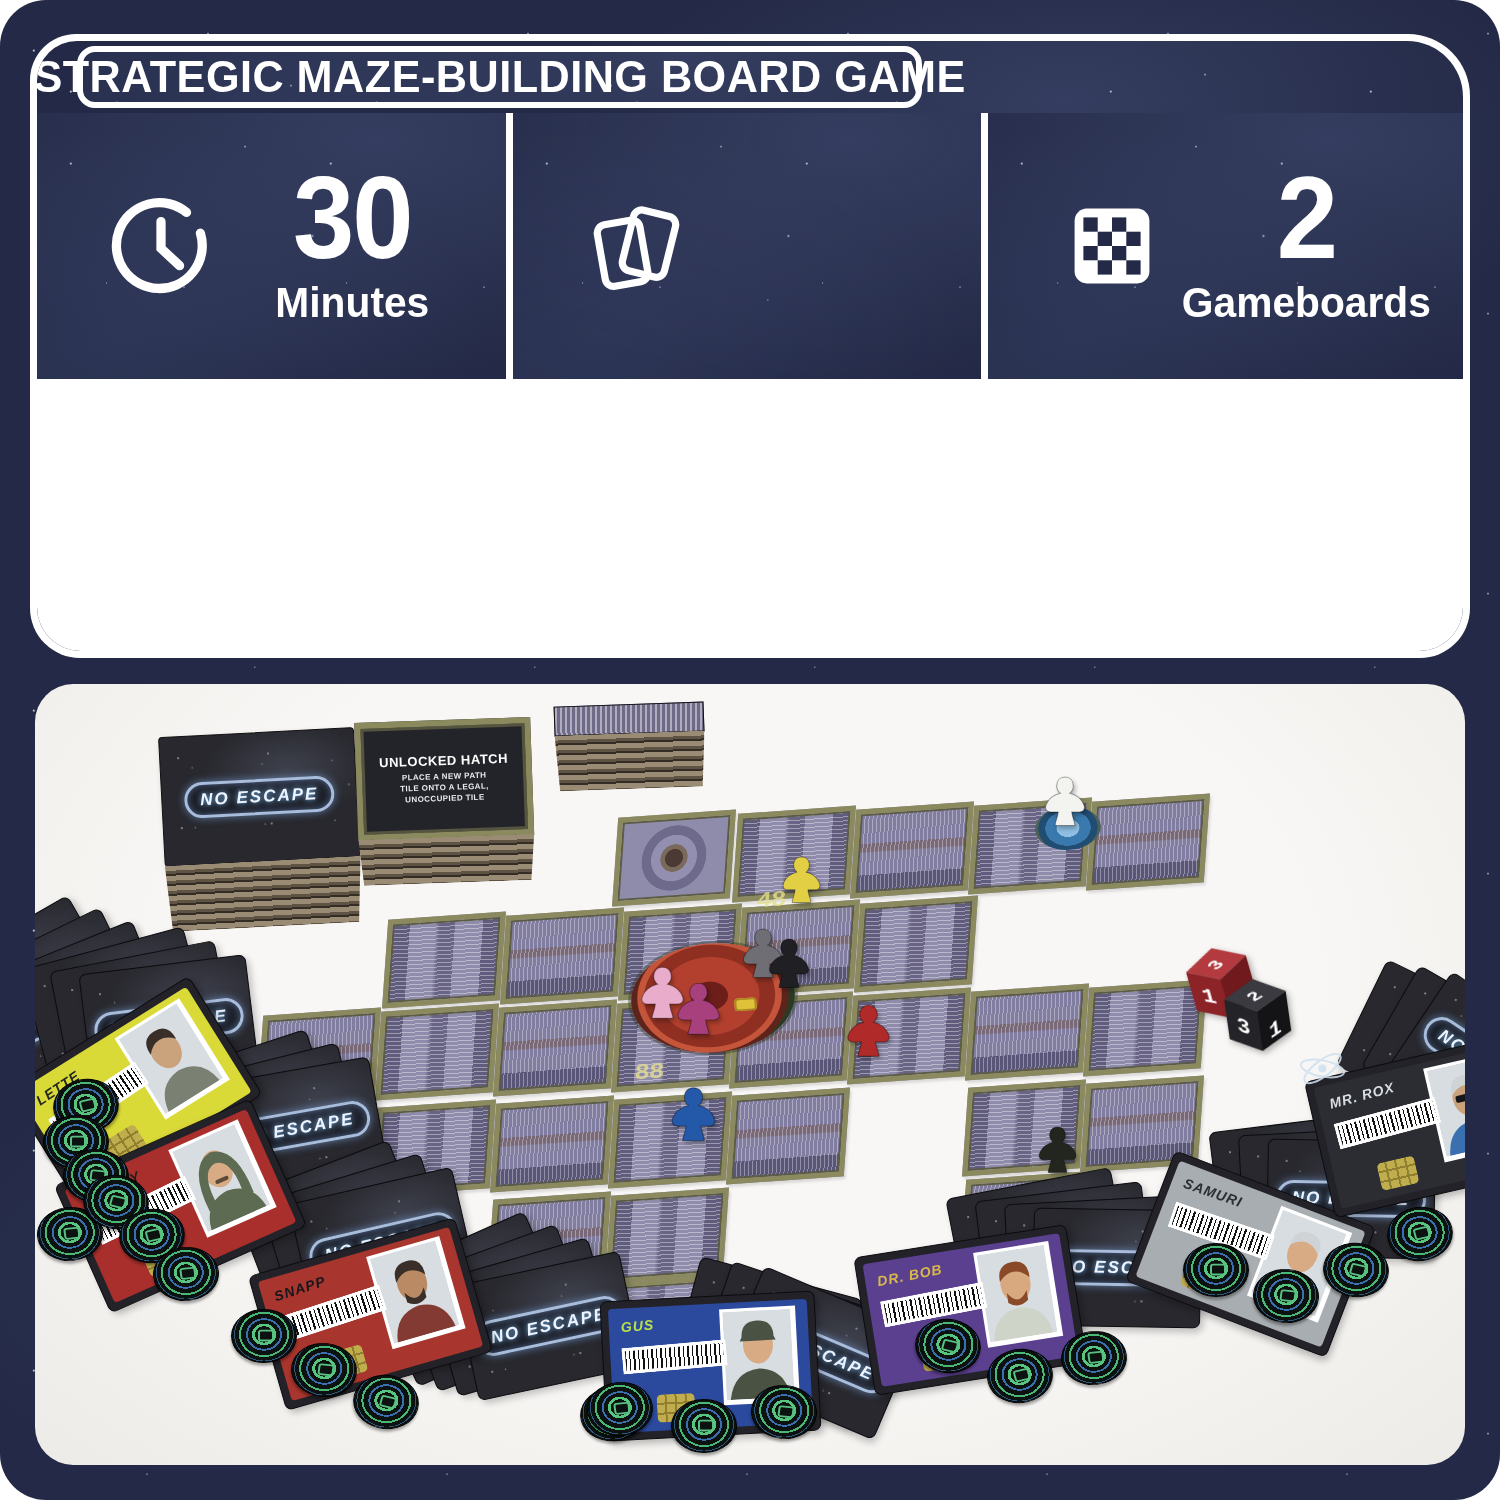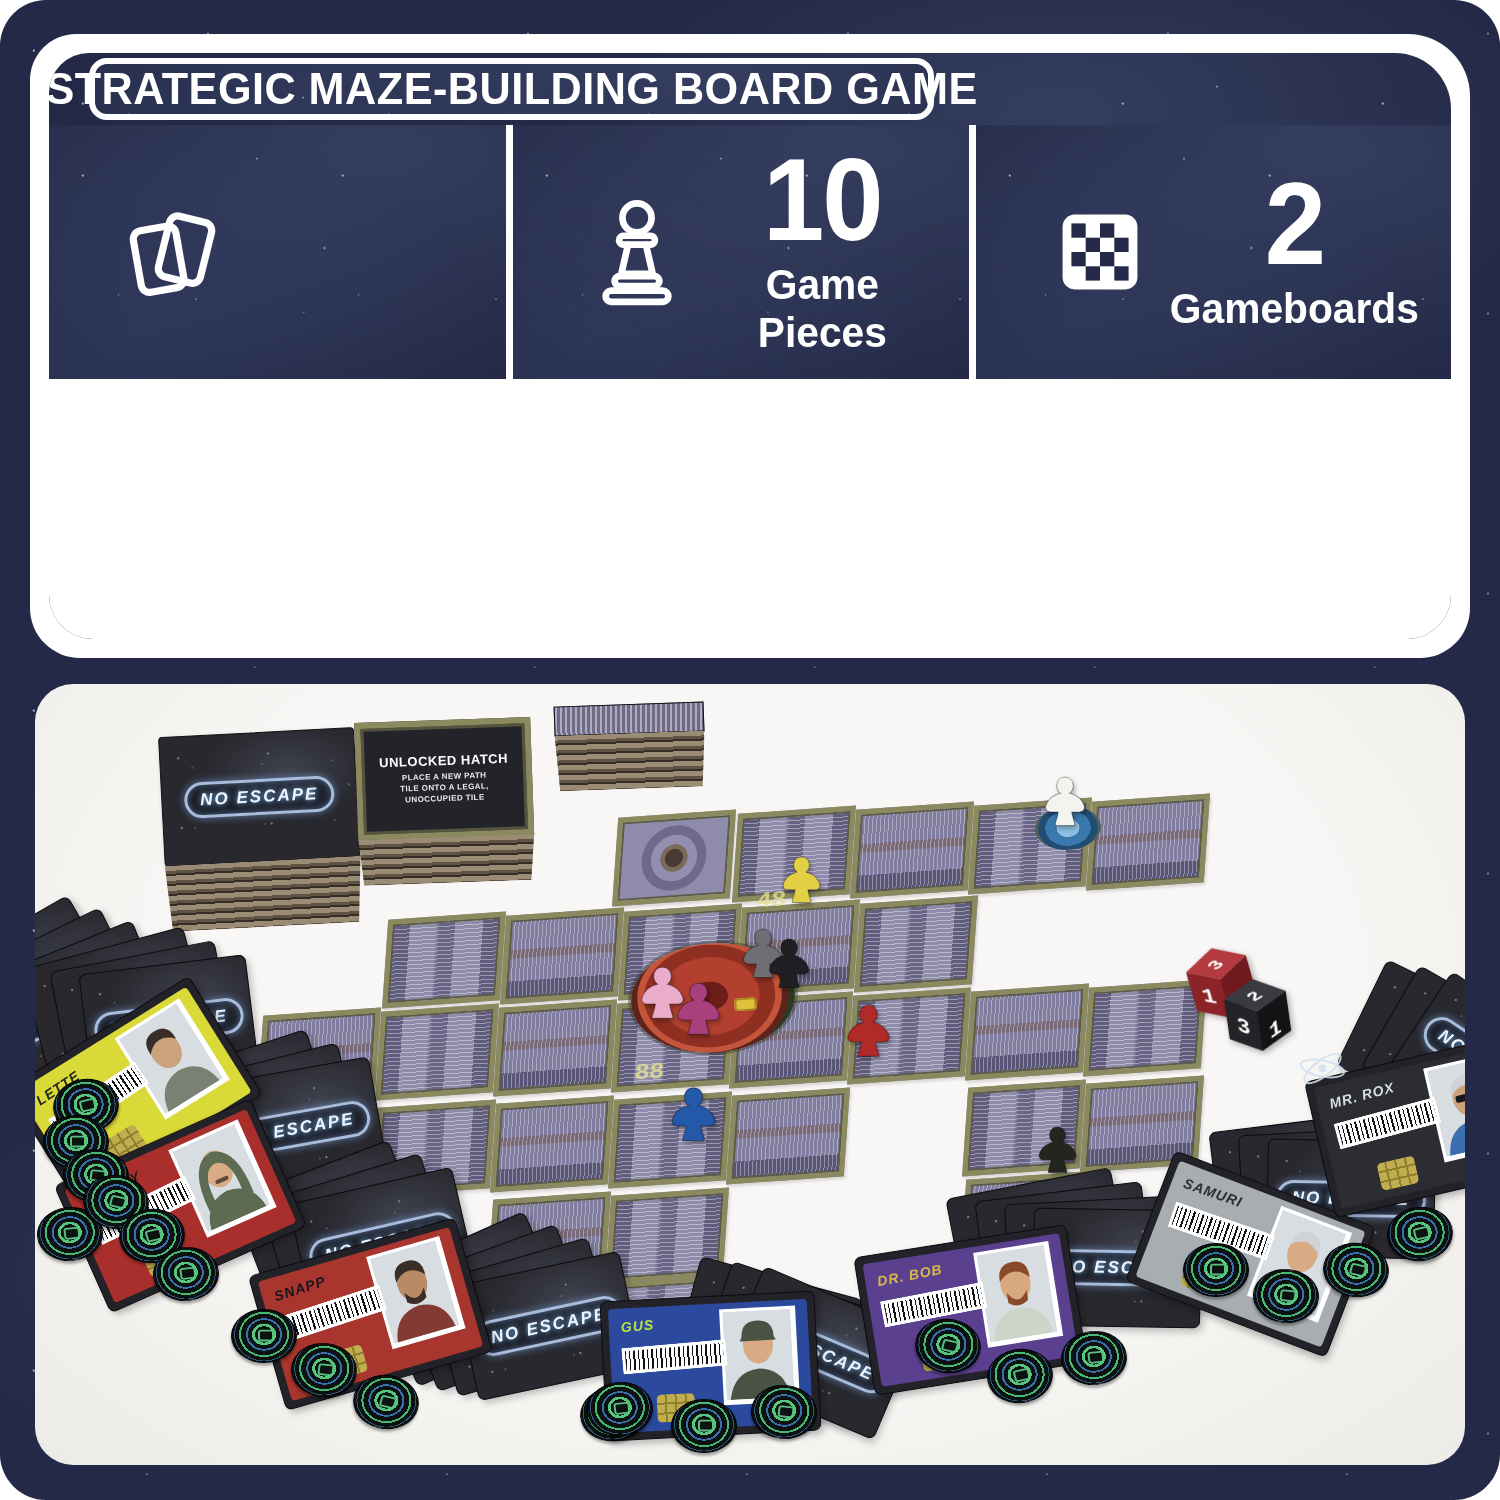--- a/index.html
+++ b/index.html
@@ -11,21 +11,21 @@
         radial-gradient(ellipse 520px 300px at 18% 85%, rgba(100,120,175,.16), transparent 70%),
         radial-gradient(1.6px 1.6px at 13% 23%, rgba(255,255,255,.9), transparent 100%),
         radial-gradient(1.2px 1.2px at 49% 67%, rgba(230,240,255,.7), transparent 100%),
         radial-gradient(1.8px 1.8px at 81% 41%, rgba(200,220,255,.8), transparent 100%),
         radial-gradient(1.1px 1.1px at 29% 85%, rgba(255,255,255,.6), transparent 100%),
         radial-gradient(1.4px 1.4px at 65% 12%, rgba(255,255,255,.75), transparent 100%),
         radial-gradient(1.2px 1.2px at 91% 78%, rgba(210,225,255,.6), transparent 100%);
       background-size:100% 100%,100% 100%,260px 220px,300px 260px,340px 300px,240px 200px,320px 280px,280px 240px;}
   
   .stats-panel{position:absolute;left:30px;top:34px;width:1440px;height:624px;background:#fff;
-               border-radius:46px 62px 50px 50px;padding:19px;box-sizing:border-box;}
+               border-radius:46px 62px 50px 50px;padding:7px;box-sizing:border-box;}
   .panel-inner{position:relative;width:100%;height:100%;border-radius:40px 56px 44px 44px;overflow:hidden;}
   .title-box{position:absolute;left:40px;top:5px;width:845px;height:62px;border:6px solid #fff;border-radius:18px;
              box-sizing:border-box;display:flex;align-items:center;justify-content:center;z-index:3;}
   .title-box h1{margin:0;font-size:45px;font-weight:700;color:#fff;letter-spacing:.5px;white-space:nowrap;
                 transform:scaleX(.96);}
   .stats-grid{position:absolute;left:0;right:0;top:72px;bottom:0;display:grid;background:#fff;
               grid-template-columns:1fr 1fr 1fr;grid-template-rows:1fr 1fr;gap:7px;border-top:0 solid #fff;}
   .cell{display:flex;align-items:center;padding:0 28px 0 58px;box-sizing:border-box;}
   .cell .icon{flex:none;width:132px;display:flex;justify-content:center;}
   .cell .vt{flex:1;text-align:center;color:#fff;margin-top:-6px;}
@@ -104,39 +104,36 @@
 
 <div class="page sf">
   <section class="stats-panel">
     <div class="panel-inner sf">
       <div class="title-box sf">
         <h1>STRATEGIC MAZE-BUILDING BOARD GAME</h1>
       </div>
       <div class="stats-grid" id="stats-grid">
           <div class="cell sf">
             <div class="icon">
+              <svg width="116" height="116" viewBox="0 0 100 100" fill="none" stroke="#fff" stroke-width="8" stroke-linecap="round">
+                <path d="M72 21 A37 37 0 1 0 84 39"></path>
+                <polyline points="50,29 50,52 66,67"></polyline>
+              </svg>
+            </div>
+            <div class="vt">
+              <div class="num">30</div>
+              <div class="lbl">Minutes</div>
+            </div>
+          </div>
+          <div class="cell sf">
+            <div class="icon">
               <svg width="120" height="120" viewBox="0 0 100 100" fill="none" stroke="#fff" stroke-width="6" stroke-linejoin="round">
                 <rect x="42" y="22" width="36" height="52" rx="7" transform="rotate(14 60 48)"></rect>
                 <rect x="20" y="30" width="36" height="52" rx="7" transform="rotate(-10 38 56)"></rect>
               </svg>
-            </div>
-          </div>
-          <div class="cell sf">
-            <div class="icon">
-              <svg width="112" height="120" viewBox="0 0 100 105" fill="none" stroke="#fff" stroke-width="6" stroke-linejoin="round" stroke-linecap="round">
-                <circle cx="50" cy="22" r="13"></circle>
-                <rect x="34" y="38" width="32" height="8" rx="4"></rect>
-                <path d="M42 46 L36 72 L64 72 L58 46"></path>
-                <rect x="30" y="74" width="40" height="9" rx="4.5"></rect>
-                <rect x="22" y="87" width="56" height="10" rx="5"></rect>
-              </svg>
-            </div>
-            <div class="vt">
-              <div class="num">10</div>
-              <div class="lbl">Game Pieces</div>
             </div>
           </div>
           <div class="cell sf">
             <div class="icon">
               <svg width="110" height="110" viewBox="0 0 100 100">
                 <rect x="16" y="16" width="68" height="68" rx="11" fill="#fff"></rect>
                 <g fill="#232946">
                   <rect x="24" y="24" width="13" height="13"></rect>
                   <rect x="50" y="24" width="13" height="13"></rect>
                   <rect x="76" y="24" width="0" height="0"></rect>

